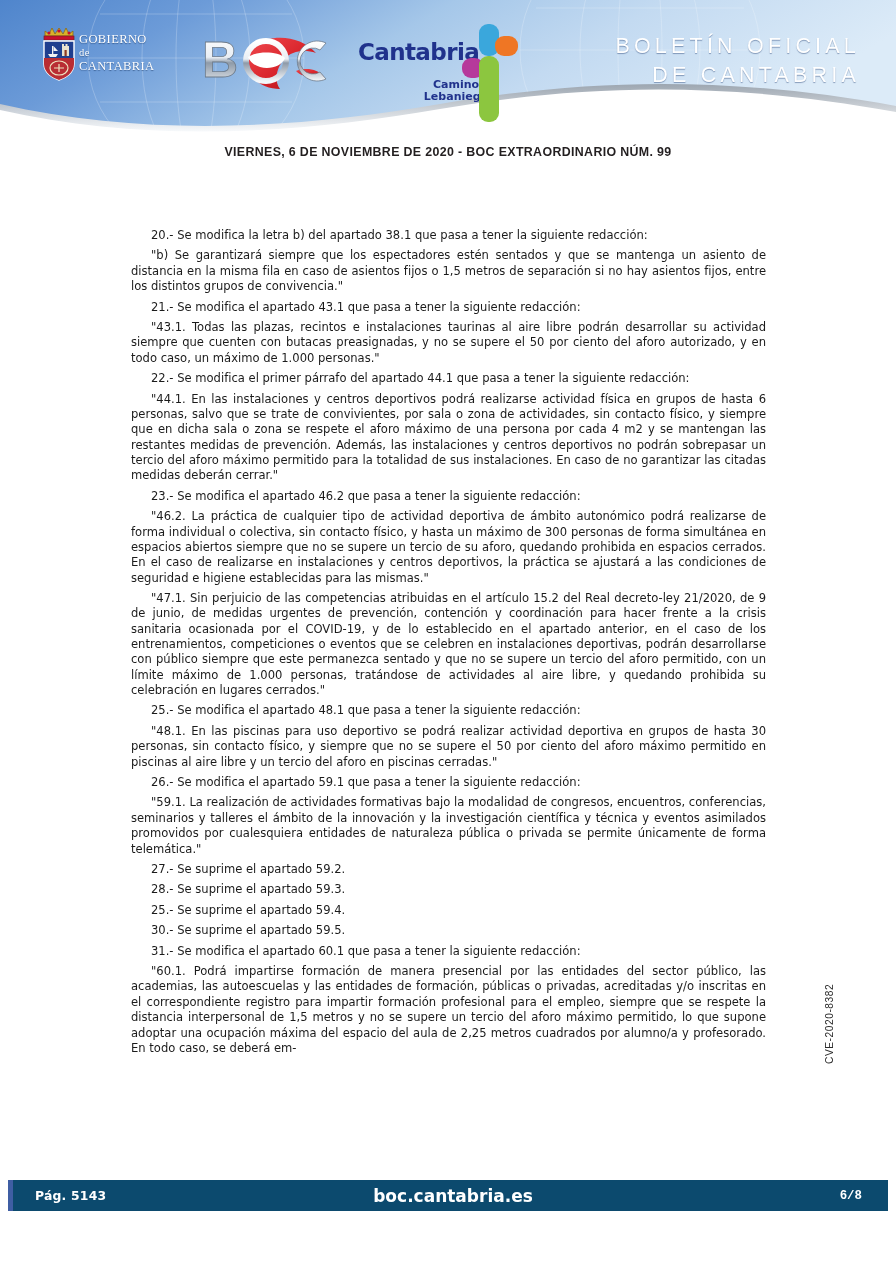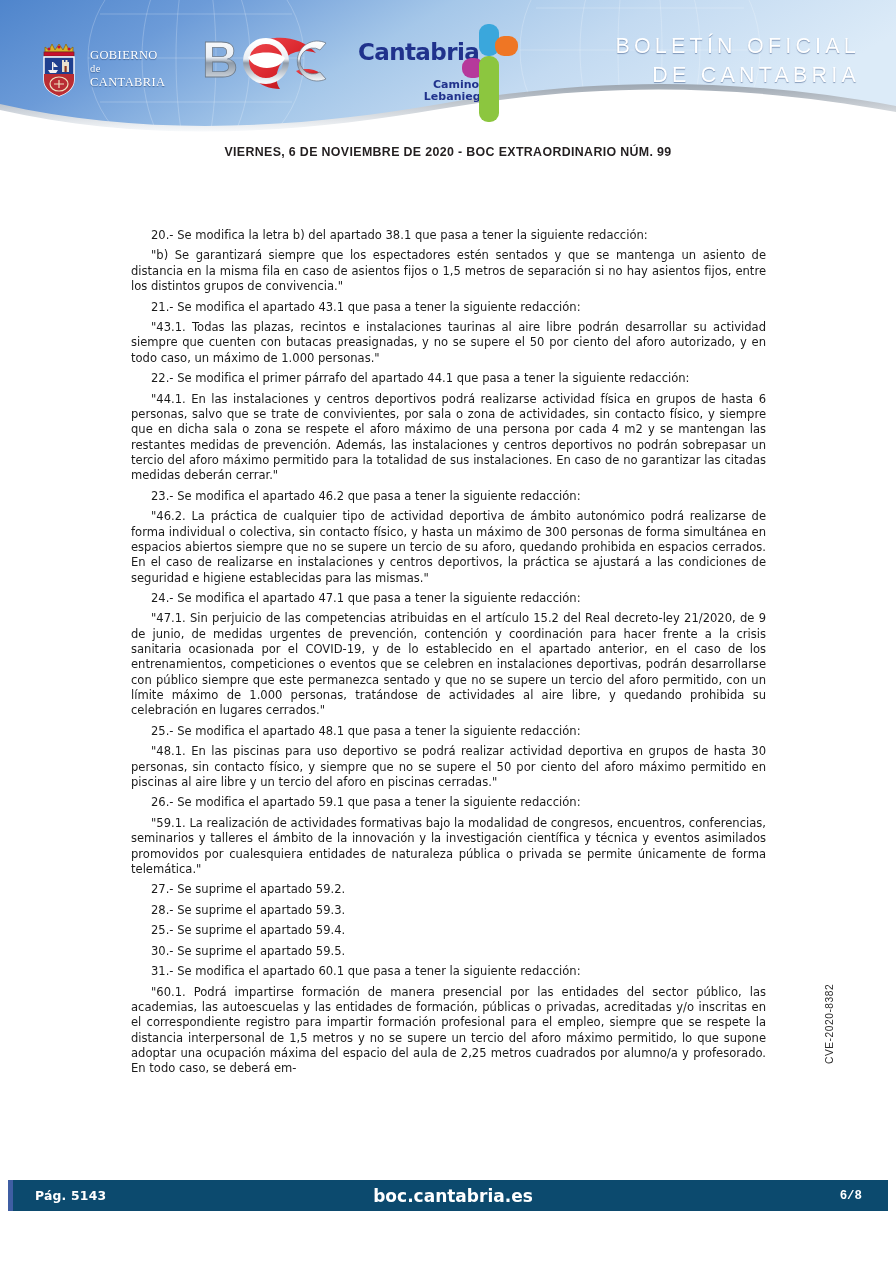--- a/index.html
+++ b/index.html
@@ -34,22 +34,21 @@
     left: 0; top: 0;
     width: 896px; height: 133px;
   }
 
   
   .gob-block {
     position: absolute;
     left: 40px; top: 24px;
     display: flex;
     align-items: center;
-    gap: 12px;
-    margin-top: 16px;
+    gap: 1px;
   }
   .gob-words {
     font-family: "Liberation Serif", serif;
     color: #ffffff;
     font-size: 12.5px;
     line-height: 13.5px;
     letter-spacing: 0.4px;
     text-shadow: 0 1px 1px rgba(20,50,95,0.55);
   }
   .gob-words .l1 { font-size: 12.5px; }
@@ -318,21 +317,20 @@
 
 <div class="doc-body">
   <p class="para">20.- Se modifica la letra b) del apartado 38.1 que pasa a tener la siguiente redacción:</p>
   <p class="para">"b) Se garantizará siempre que los espectadores estén sentados y que se mantenga un asiento de distancia en la misma fila en caso de asientos fijos o 1,5 metros de separación si no hay asientos fijos, entre los distintos grupos de convivencia."</p>
   <p class="para">21.- Se modifica el apartado 43.1 que pasa a tener la siguiente redacción:</p>
   <p class="para">"43.1. Todas las plazas, recintos e instalaciones taurinas al aire libre podrán desarrollar su actividad siempre que cuenten con butacas preasignadas, y no se supere el 50 por ciento del aforo autorizado, y en todo caso, un máximo de 1.000 personas."</p>
   <p class="para">22.- Se modifica el primer párrafo del apartado 44.1 que pasa a tener la siguiente redacción:</p>
   <p class="para">"44.1. En las instalaciones y centros deportivos podrá realizarse actividad física en grupos de hasta 6 personas, salvo que se trate de convivientes, por sala o zona de actividades, sin contacto físico, y siempre que en dicha sala o zona se respete el aforo máximo de una persona por cada 4 m2 y se mantengan las restantes medidas de prevención. Además, las instalaciones y centros deportivos no podrán sobrepasar un tercio del aforo máximo permitido para la totalidad de sus instalaciones. En caso de no garantizar las citadas medidas deberán cerrar."</p>
   <p class="para">23.- Se modifica el apartado 46.2 que pasa a tener la siguiente redacción:</p>
   <p class="para">"46.2. La práctica de cualquier tipo de actividad deportiva de ámbito autonómico podrá realizarse de forma individual o colectiva, sin contacto físico, y hasta un máximo de 300 personas de forma simultánea en espacios abiertos siempre que no se supere un tercio de su aforo, quedando prohibida en espacios cerrados. En el caso de realizarse en instalaciones y centros deportivos, la práctica se ajustará a las condiciones de seguridad e higiene establecidas para las mismas."</p>
-  <p class="para">24.- Se modifica el apartado 47.1 que pasa a tener la siguiente redacción:</p>
   <p class="para">"47.1. Sin perjuicio de las competencias atribuidas en el artículo 15.2 del Real decreto-ley 21/2020, de 9 de junio, de medidas urgentes de prevención, contención y coordinación para hacer frente a la crisis sanitaria ocasionada por el COVID-19, y de lo establecido en el apartado anterior, en el caso de los entrenamientos, competiciones o eventos que se celebren en instalaciones deportivas, podrán desarrollarse con público siempre que este permanezca sentado y que no se supere un tercio del aforo permitido, con un límite máximo de 1.000 personas, tratándose de actividades al aire libre, y quedando prohibida su celebración en lugares cerrados."</p>
   <p class="para">25.- Se modifica el apartado 48.1 que pasa a tener la siguiente redacción:</p>
   <p class="para">"48.1. En las piscinas para uso deportivo se podrá realizar actividad deportiva en grupos de hasta 30 personas, sin contacto físico, y siempre que no se supere el 50 por ciento del aforo máximo permitido en piscinas al aire libre y un tercio del aforo en piscinas cerradas."</p>
   <p class="para">26.- Se modifica el apartado 59.1 que pasa a tener la siguiente redacción:</p>
   <p class="para">"59.1. La realización de actividades formativas bajo la modalidad de congresos, encuentros, conferencias, seminarios y talleres el ámbito de la innovación y la investigación científica y técnica y eventos asimilados promovidos por cualesquiera entidades de naturaleza pública o privada se permite únicamente de forma telemática."</p>
   <p class="para">27.- Se suprime el apartado 59.2.</p>
   <p class="para">28.- Se suprime el apartado 59.3.</p>
   <p class="para">25.- Se suprime el apartado 59.4.</p>
   <p class="para">30.- Se suprime el apartado 59.5.</p>
   <p class="para">31.- Se modifica el apartado 60.1 que pasa a tener la siguiente redacción:</p>

